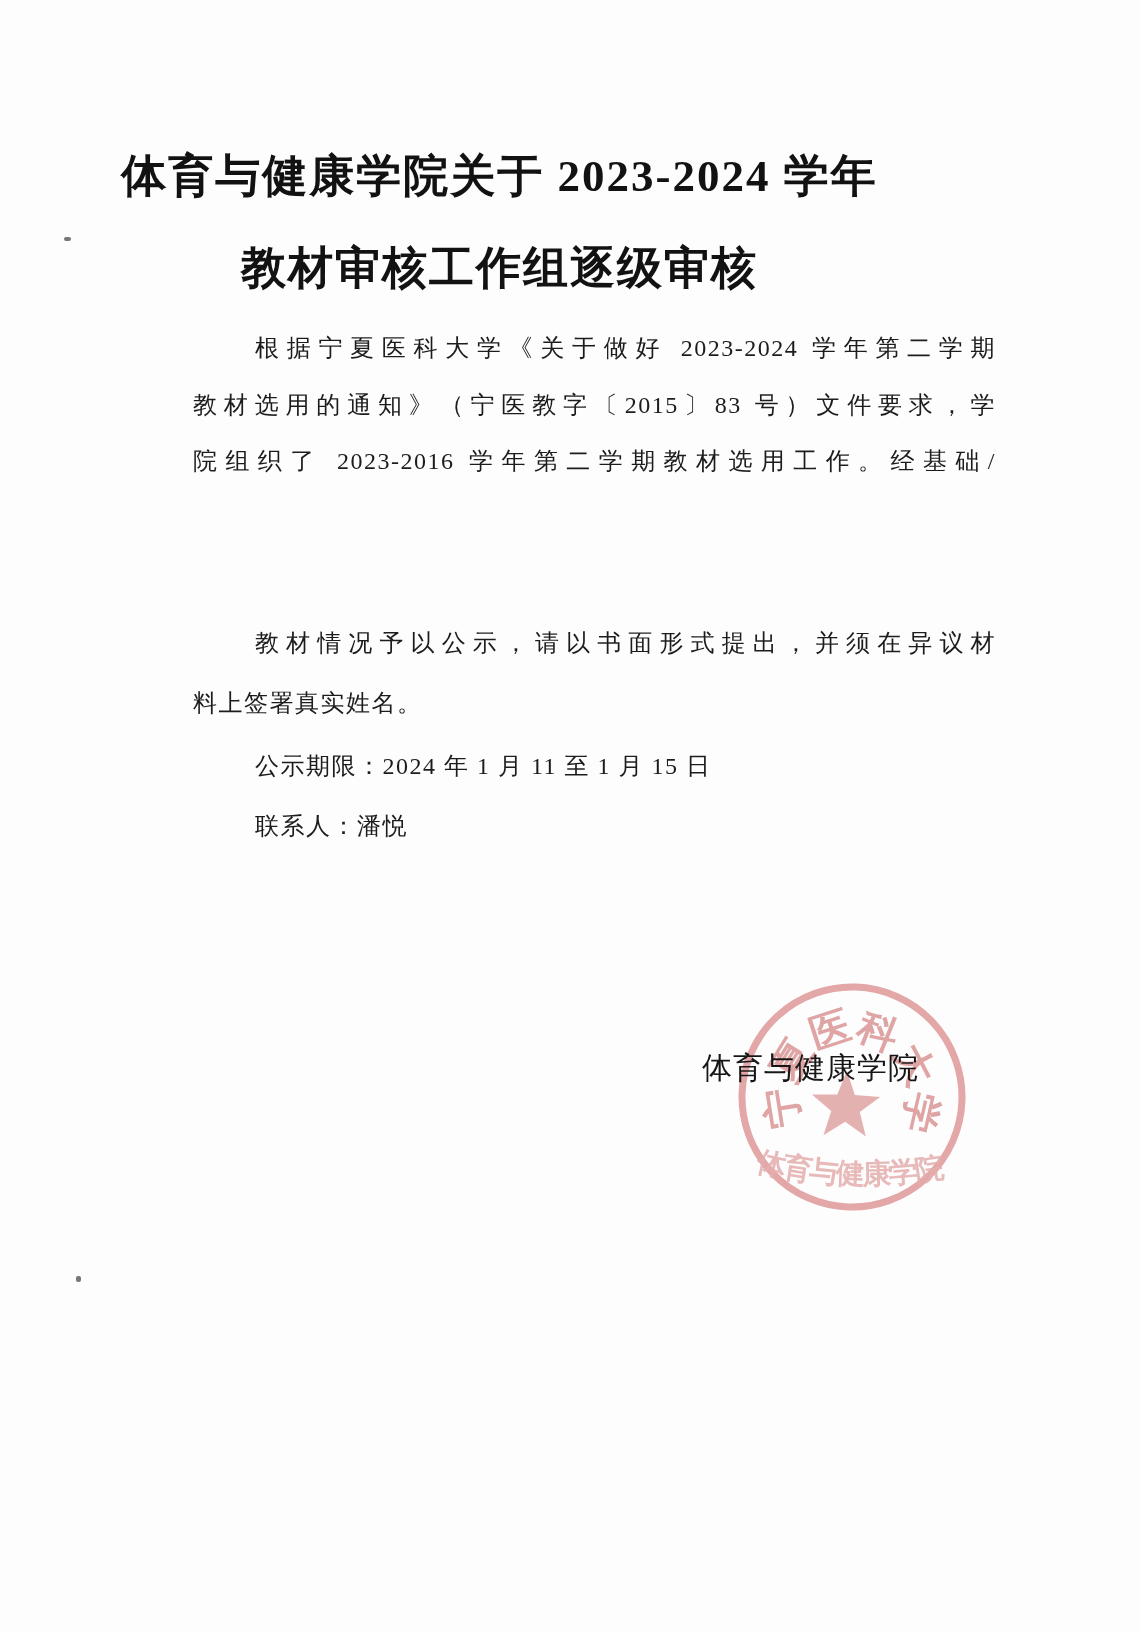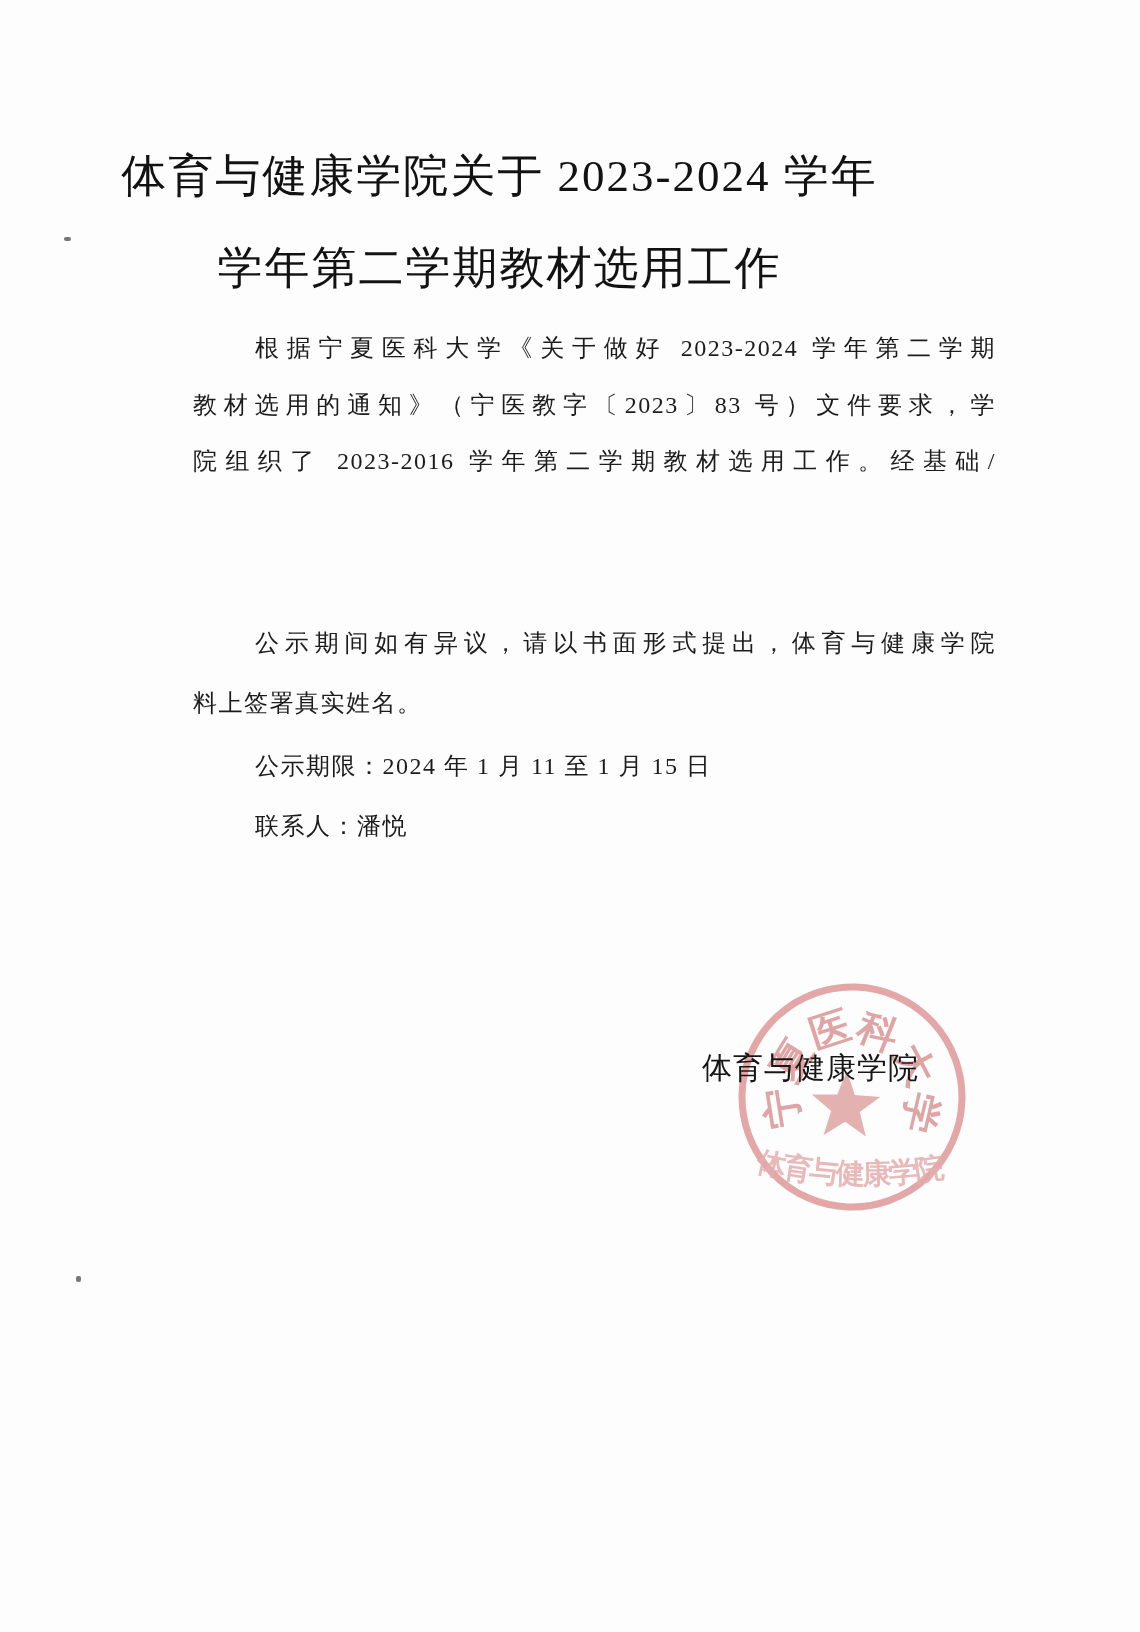--- a/index.html
+++ b/index.html
@@ -11,21 +11,21 @@
     overflow:hidden;
   }
   .page{
     position:absolute;left:0;top:0;width:1140px;height:1632px;
     background:#fdfdfd;
   }
   
   .title-line{
     position:absolute;left:0;width:999px;
     text-align:center;
-    font-size:45px;font-weight:normal;color:#121212;
+    font-size:45px;font-weight:bold;color:#121212;
     letter-spacing:2px;
     white-space:nowrap;
   }
   .title-1{top:146px;}
   .title-2{top:238px;}
   
   .bline{
     position:absolute;left:193px;width:803px;height:50px;
     font-size:24px;line-height:36px;color:#1c1c1c;
     letter-spacing:1.5px;
@@ -56,26 +56,26 @@
   }
   .speck-1{left:64px;top:237px;width:7px;height:4px;}
   .speck-2{left:76px;top:1276px;width:5px;height:6px;}
 </style>
 </head>
 <body>
 
 <div class="page">
 
   <div class="title-line title-1">体育与健康学院关于 2023-2024 学年</div>
-  <div class="title-line title-2">学年第二学期教材选用工作</div>
+  <div class="title-line title-2">教材审核工作组逐级审核</div>
 
   <div class="bline just ind" style="top:330px">根据宁夏医科大学《关于做好 2023-2024 学年第二学期</div>
-  <div class="bline just" style="top:387px">教材选用的通知》（宁医教字〔2023〕83 号）文件要求，学</div>
+  <div class="bline just" style="top:387px">教材选用的通知》（宁医教字〔2015〕83 号）文件要求，学</div>
   <div class="bline just" style="top:443px">院组织了 2023-2016 学年第二学期教材选用工作。经基础/</div>
-  <div class="bline just ind" style="top:625px">公示期间如有异议，请以书面形式提出，体育与健康学院</div>
+  <div class="bline just ind" style="top:625px">教材情况予以公示，请以书面形式提出，并须在异议材</div>
   <div class="bline" style="top:685px">料上签署真实姓名。</div>
   <div class="bline ind" style="top:748px">公示期限：2024 年 1 月 11 至 1 月 15 日</div>
   <div class="bline ind" style="top:808px">联系人：潘悦</div>
 
   <svg class="stamp" viewBox="0 0 280 280">
     <g transform="rotate(2 140 140)">
       <path id="sealTopArc" d="M 90.6 168.5 A 57 57 0 1 1 189.4 168.5" fill="none"></path>
       <path id="sealBottomArc" d="M 48.5 217 A 450 450 0 0 0 231.5 217" fill="none"></path>
       <circle cx="140" cy="140" r="110" fill="none" stroke-width="7" opacity="0.78" stroke="#d97f7f"></circle>
       <polygon points="134,114 142.8,137.9 168.2,138.9 148.3,154.6 155.2,179.1 134,165 112.8,179.1 119.7,154.6 99.8,138.9 125.2,137.9" opacity="0.8" fill="#db9292"></polygon>

